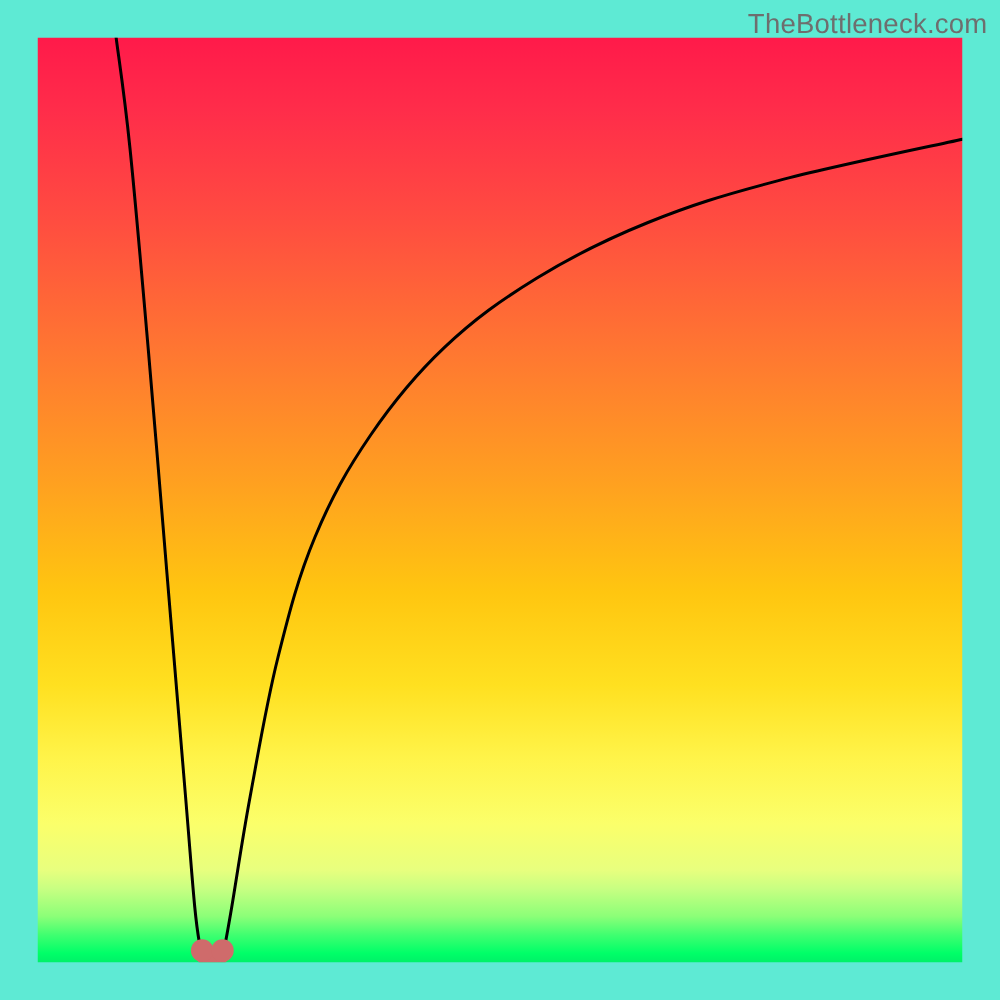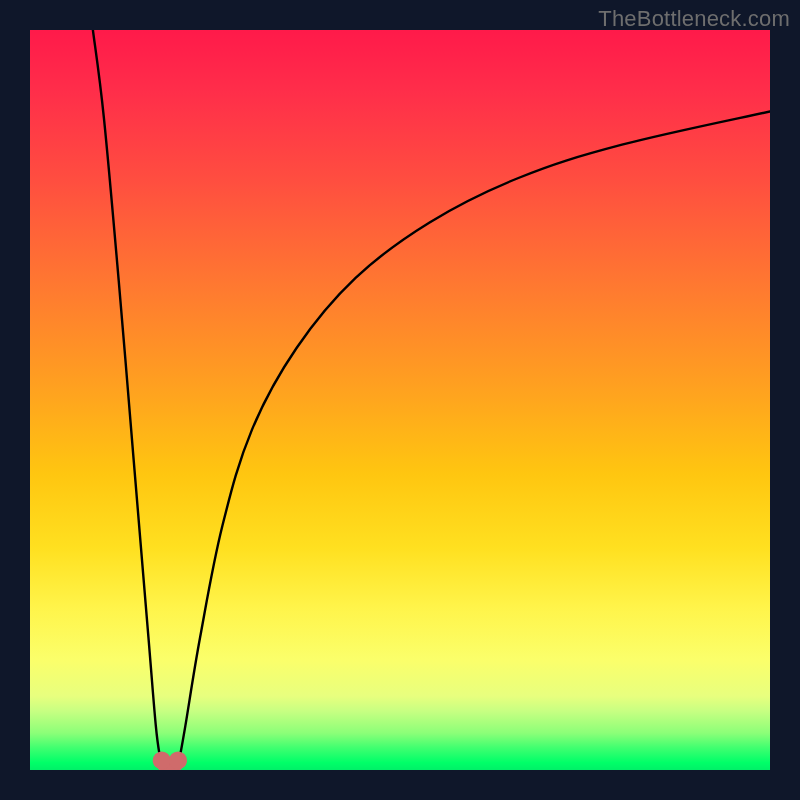--- a/index.html
+++ b/index.html
@@ -8,21 +8,21 @@
     width: 800px;
     height: 800px;
     overflow: hidden;
     background: #000;
     font-family: Arial, Helvetica, sans-serif;
   }
   .frame {
     position: absolute;
     left: 0; top: 0;
     width: 800px; height: 800px;
-    background: #0f172a;
+    background: #5eead4;
   }
   .plot-area {
     position: absolute;
     left: 30px;
     top: 30px;
     width: 740px;
     height: 740px;
     overflow: hidden;
   }
   .gradient-bg {

